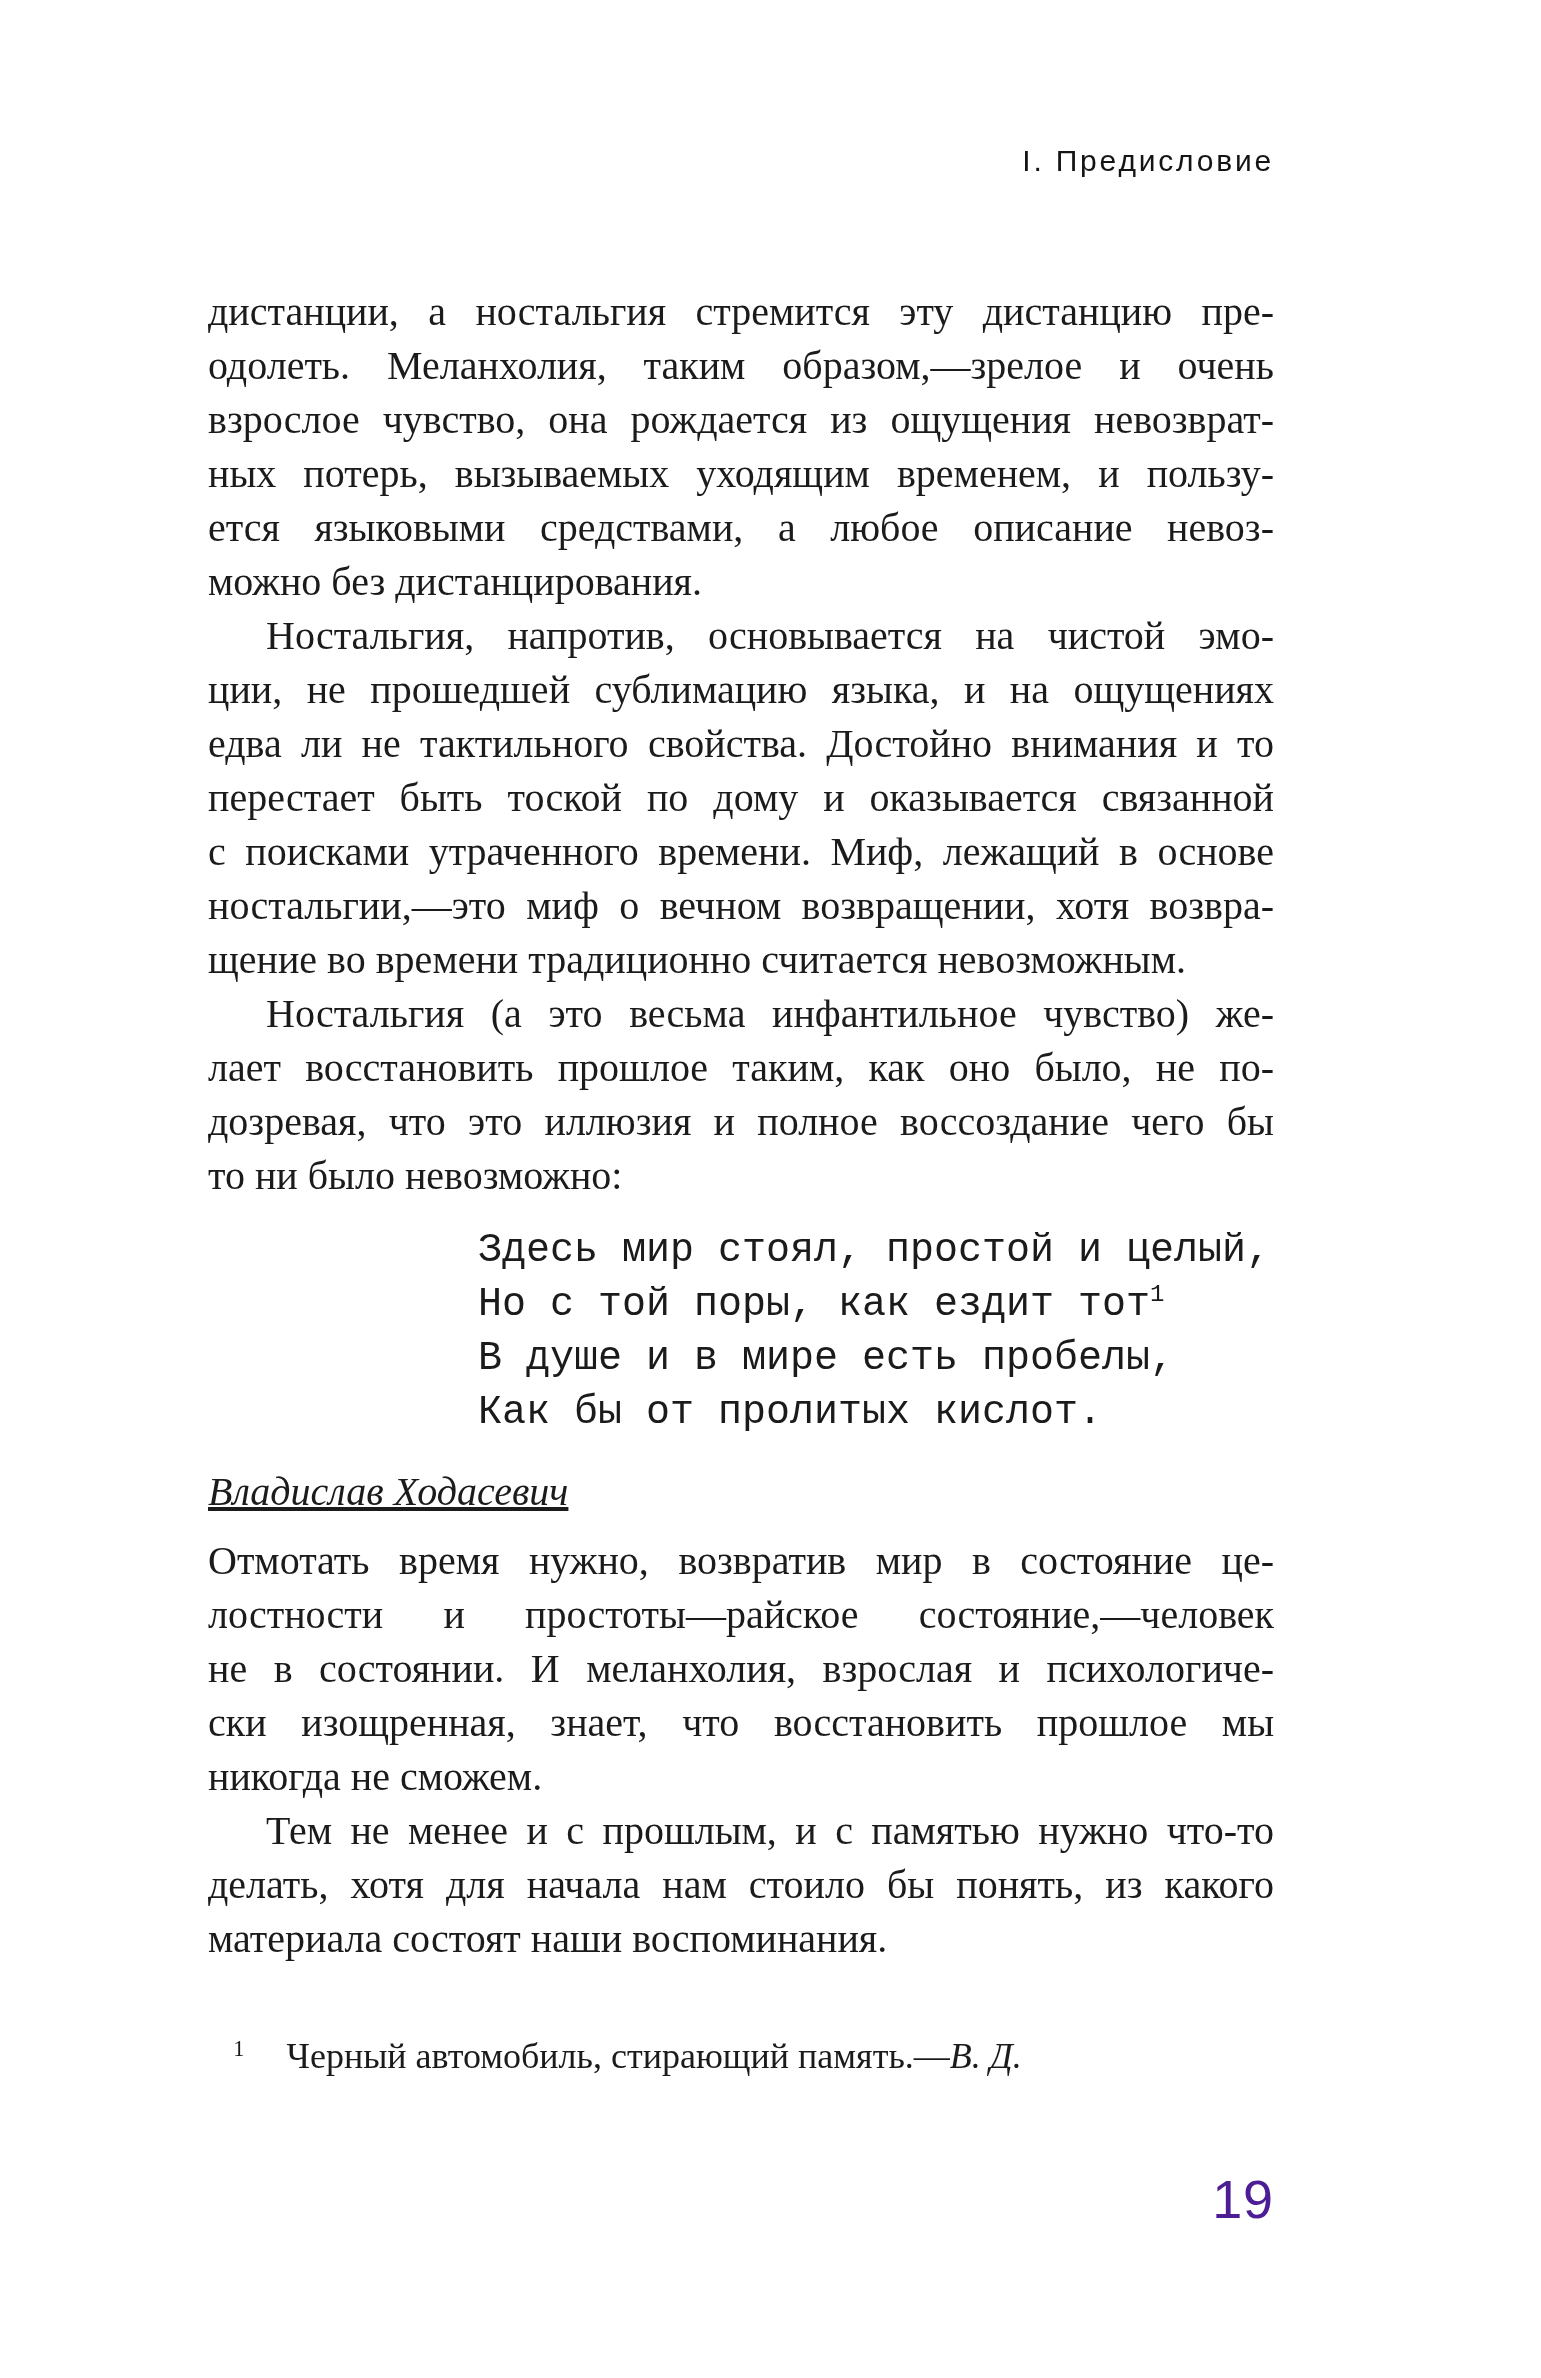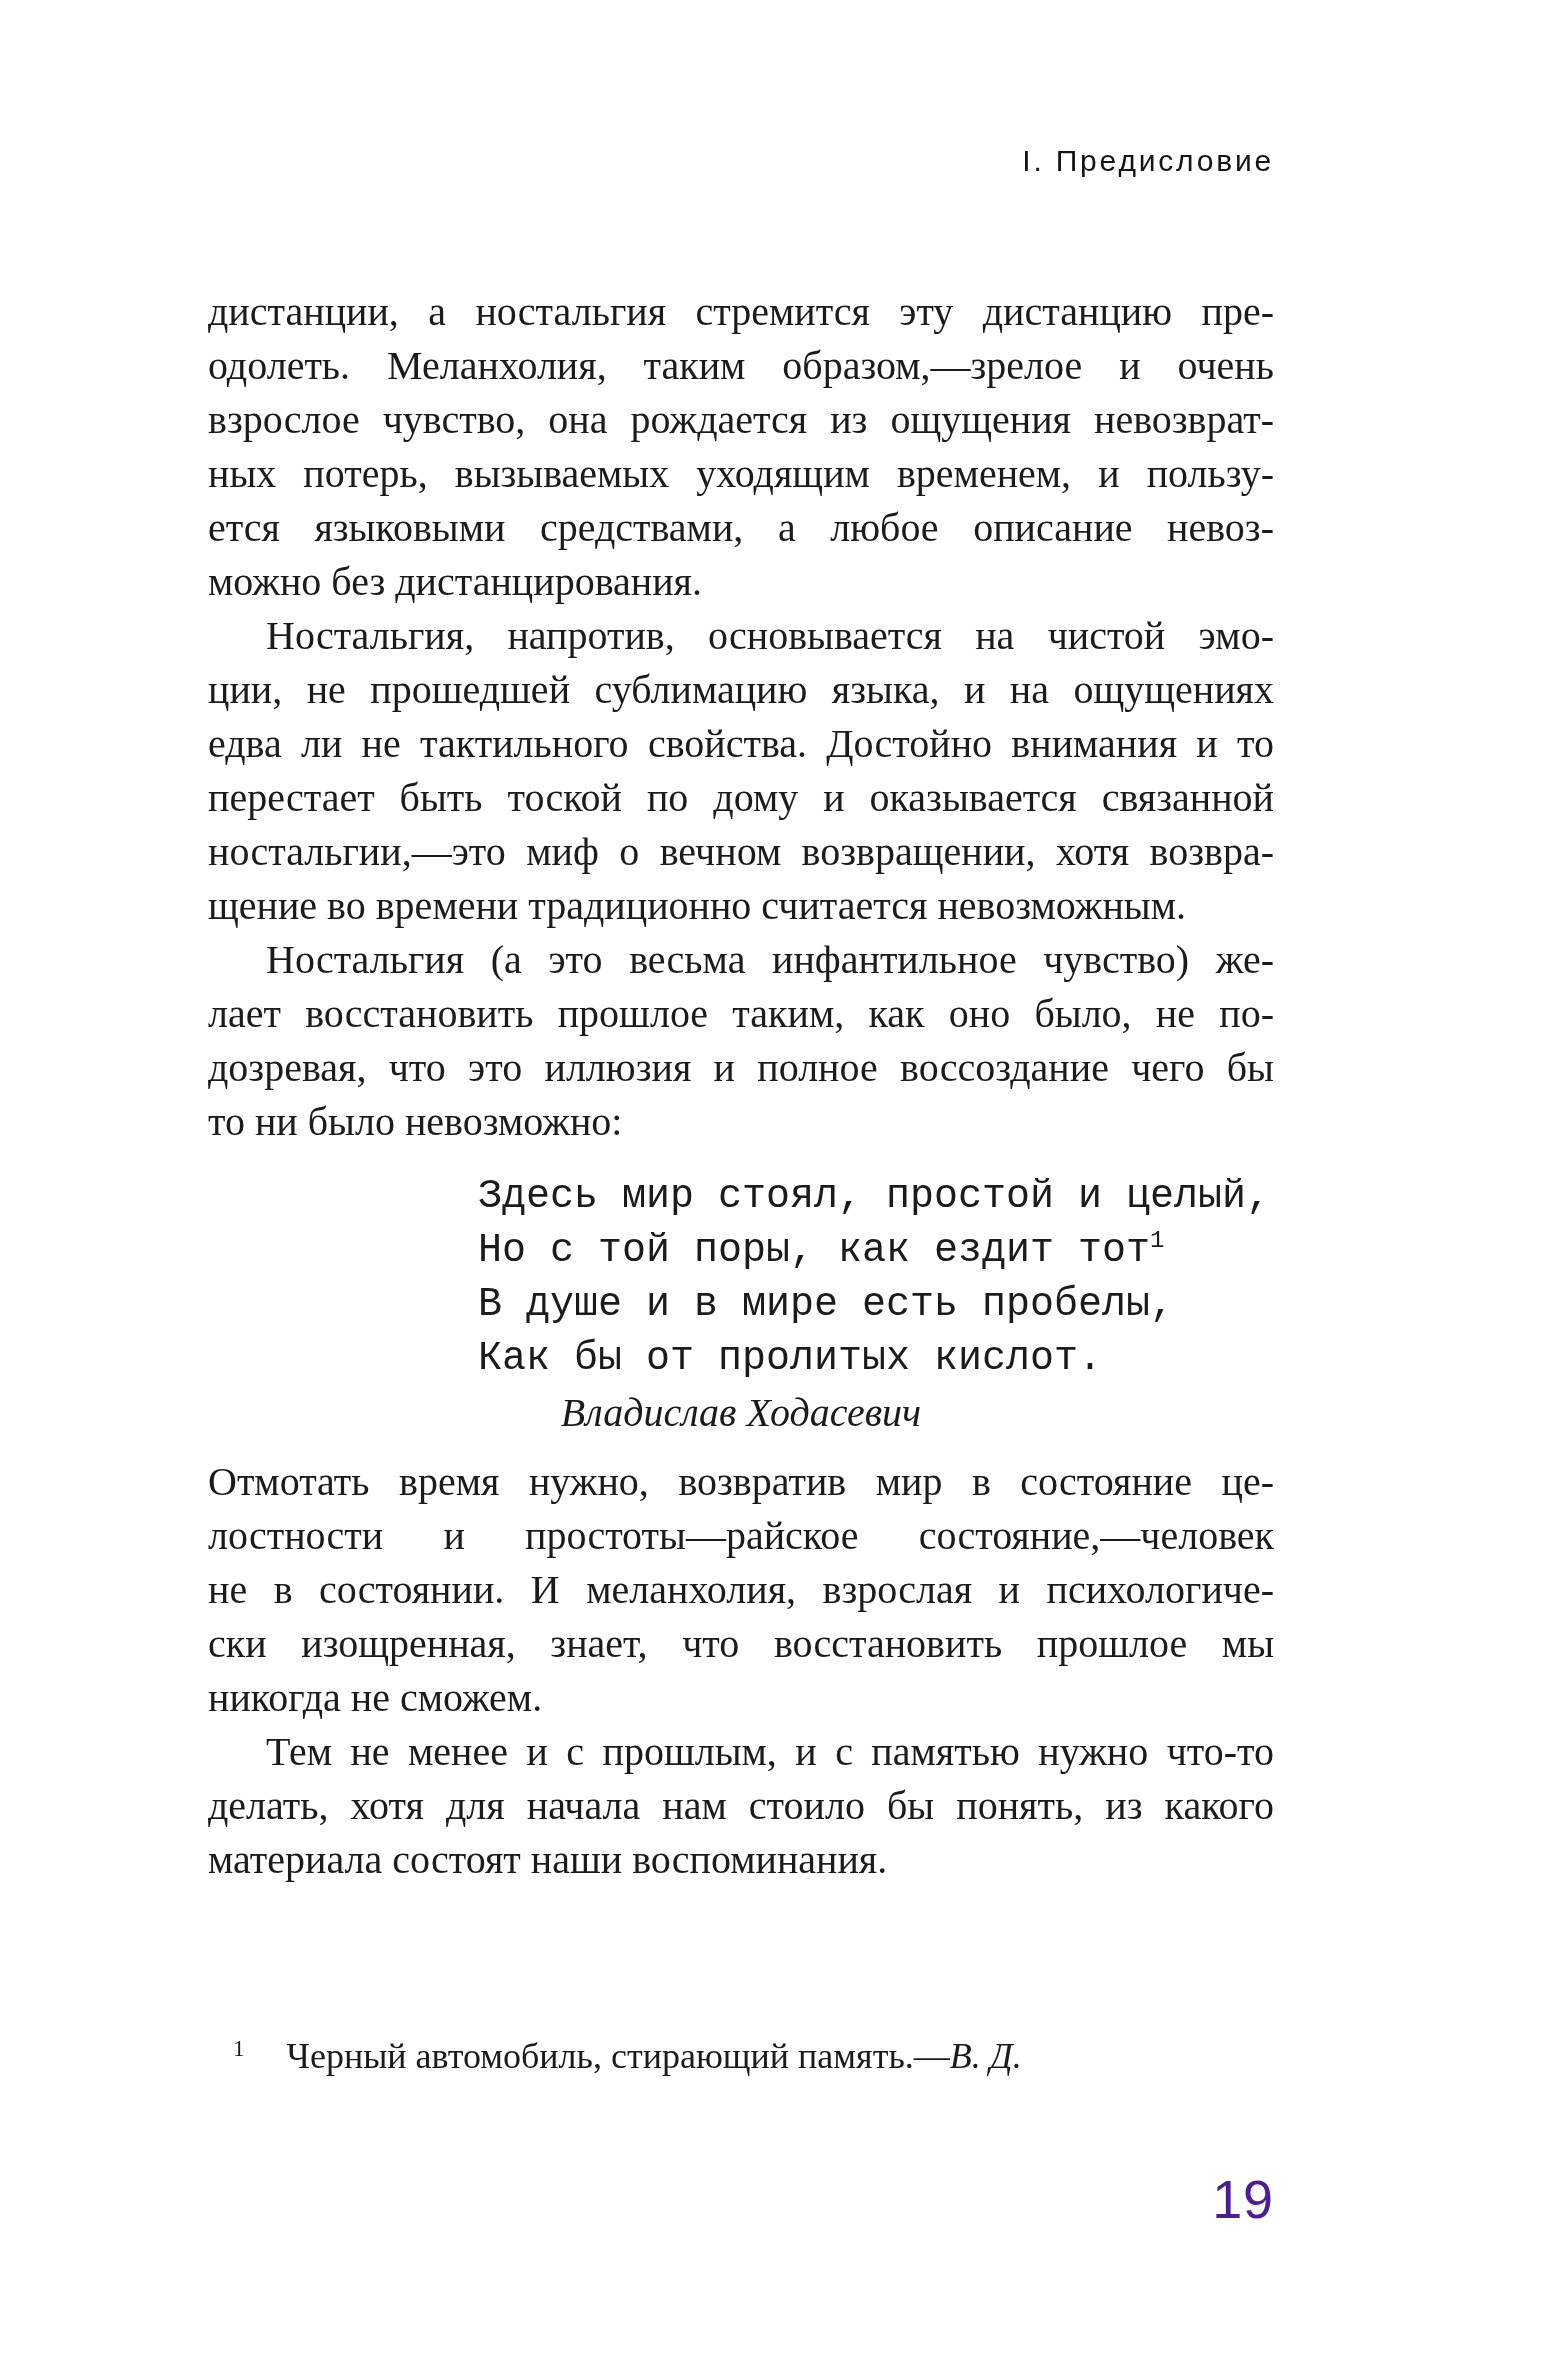--- a/index.html
+++ b/index.html
@@ -28,22 +28,22 @@
   .para .line.last { text-align: left; text-align-last: left; }
   .para.indent .line:first-child { text-indent: 58px; }
 
   .poem { margin: 20.5px 0 0 270px; font-family: Liberation Mono, monospace; }
   .poem .pline { line-height: 54px; text-align: left; }
   .fnref {
     font-size: 24px; line-height: 0; vertical-align: 14px;
   }
 
   .attribution {
-    margin: 0 0 15px 0; line-height: 54px;
-    text-align: center; font-style: italic;
+    margin: 25px 0 15px 0; line-height: 54px;
+    text-align: left; font-style: italic; text-decoration: underline;
   }
 
   .footnote {
     position: absolute; left: 224px; top: 2034px; width: 1066px;
     font-size: 36px; line-height: 45px;
   }
   .fnmark {
     font-size: 22.4px; line-height: 0; vertical-align: 12px;
     margin-left: 9.3px; margin-right: 42px;
   }
@@ -72,20 +72,21 @@
         <div class="line">ных потерь, вызываемых уходящим временем, и пользу-</div>
         <div class="line">ется языковыми средствами, а любое описание невоз-</div>
         <div class="line last">можно без дистанцирования.</div>
       </div>
 
     <div class="para indent">
         <div class="line">Ностальгия, напротив, основывается на чистой эмо-</div>
         <div class="line">ции, не прошедшей сублимацию языка, и на ощущениях</div>
         <div class="line">едва ли не тактильного свойства. Достойно внимания и то</div>
         <div class="line">перестает быть тоской по дому и оказывается связанной</div>
+        <div class="line">с поисками утраченного времени. Миф, лежащий в основе</div>
         <div class="line">ностальгии,—это миф о вечном возвращении, хотя возвра-</div>
         <div class="line last">щение во времени традиционно считается невозможным.</div>
       </div>
 
     <div class="para indent">
         <div class="line">Ностальгия (а это весьма инфантильное чувство) же-</div>
         <div class="line">лает восстановить прошлое таким, как оно было, не по-</div>
         <div class="line">дозревая, что это иллюзия и полное воссоздание чего бы</div>
         <div class="line last">то ни было невозможно:</div>
       </div>

